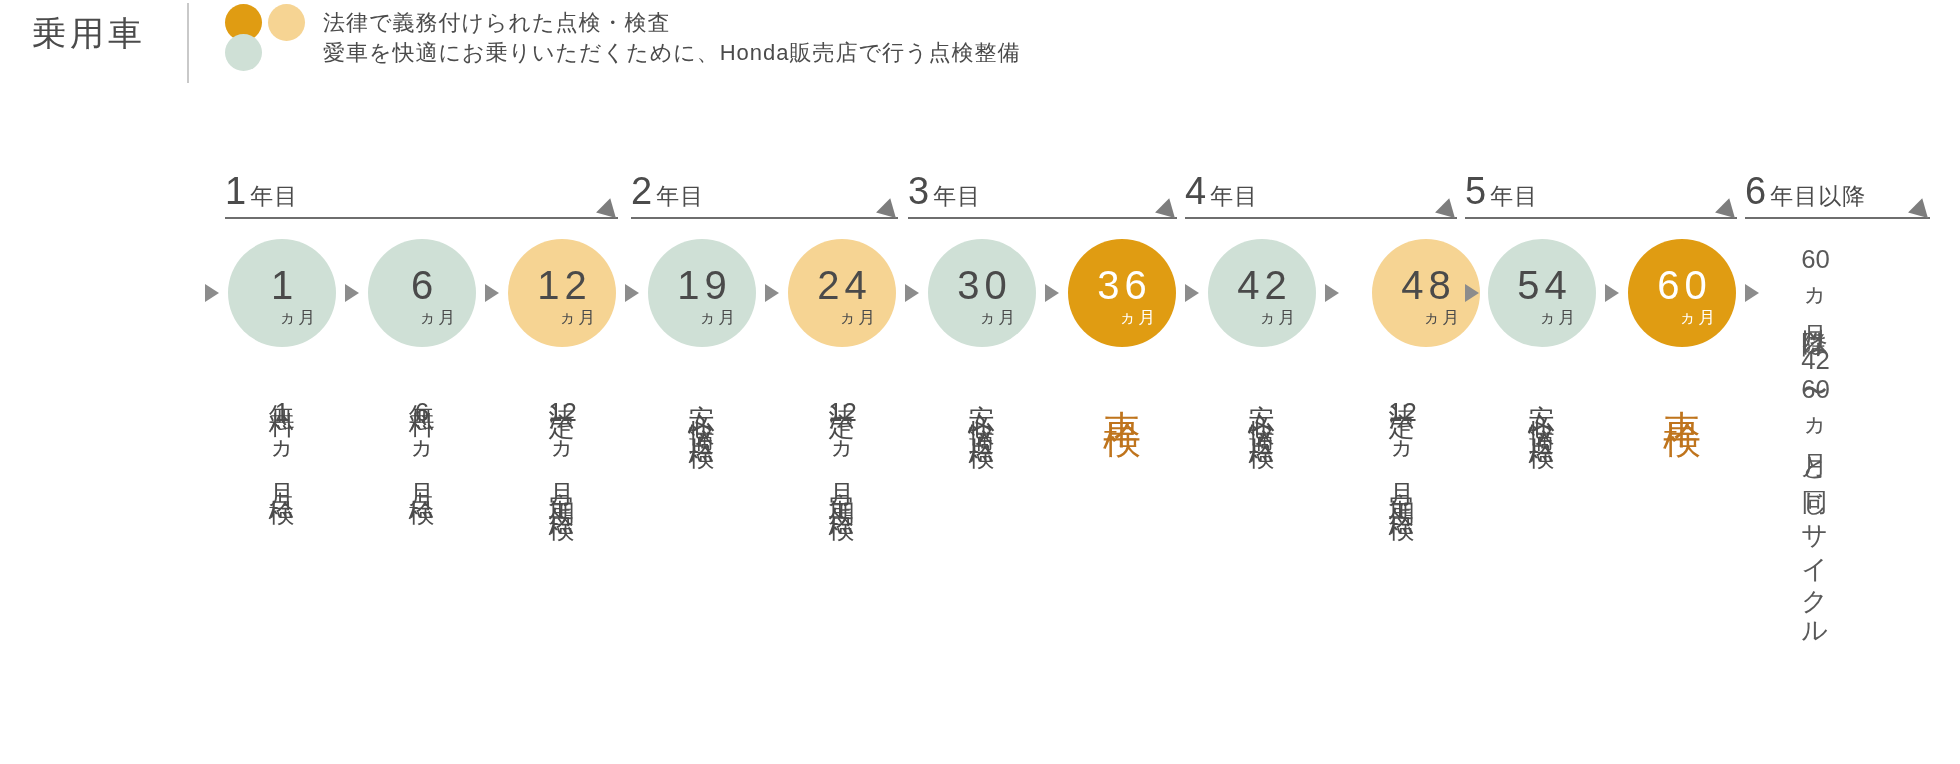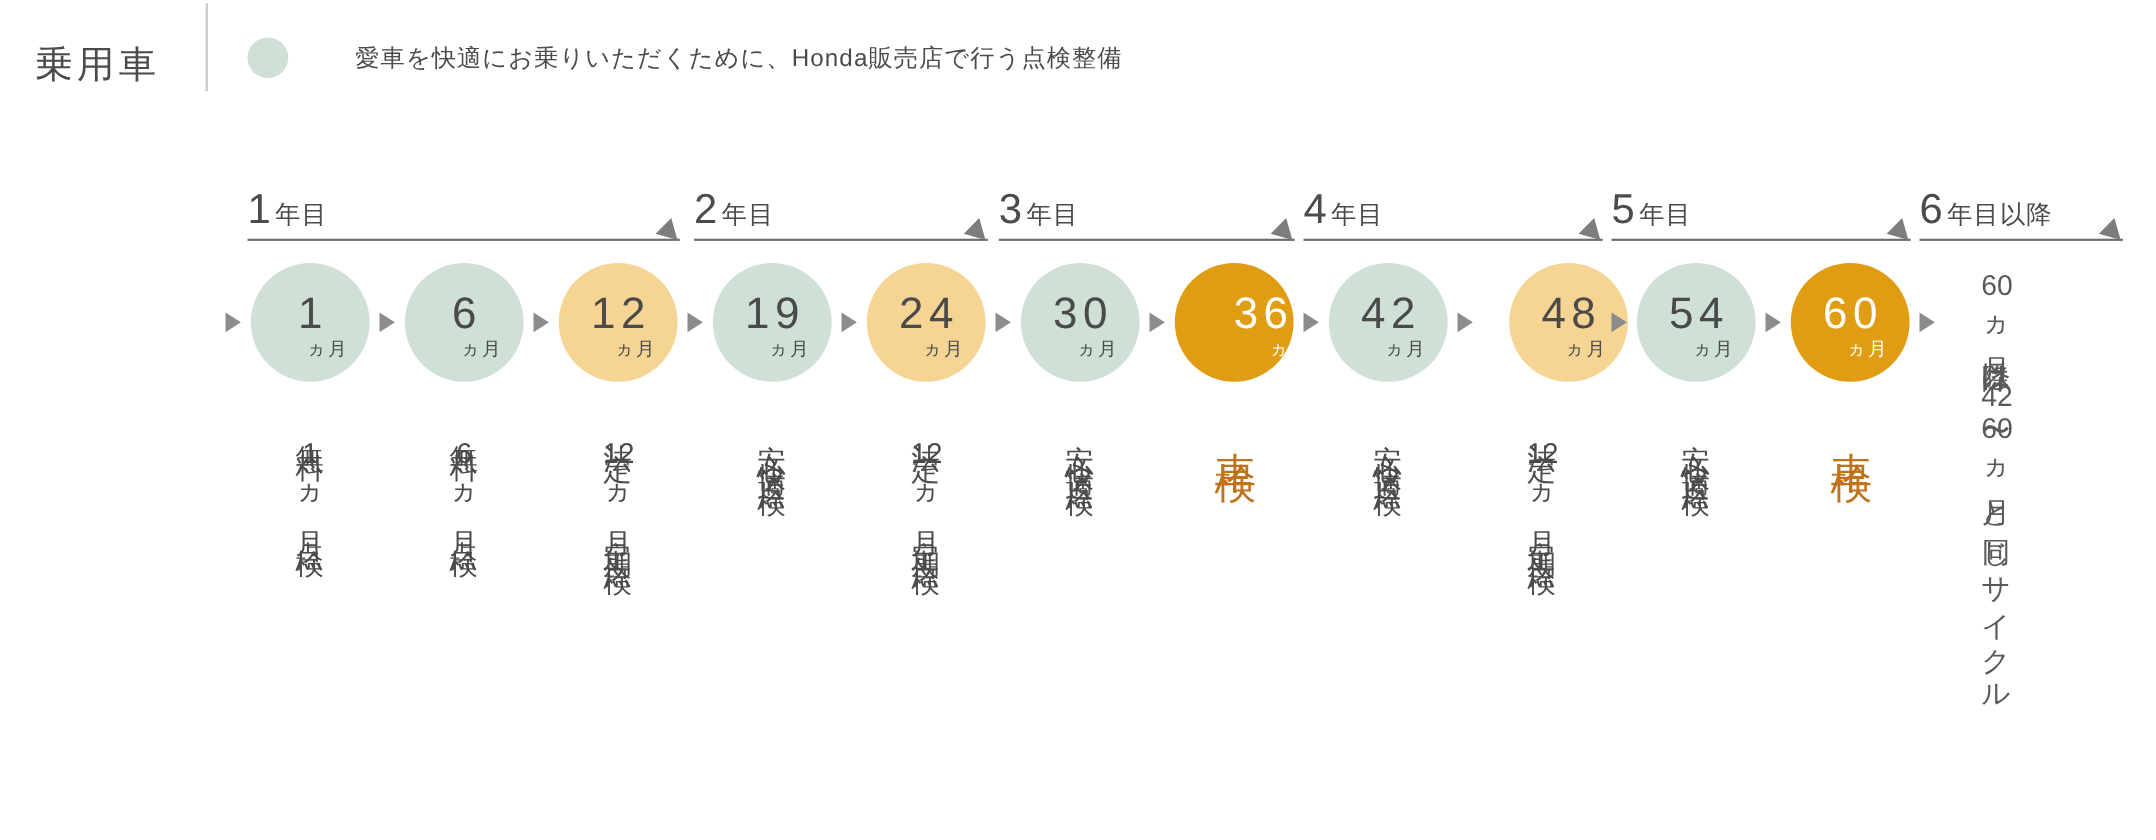--- a/index.html
+++ b/index.html
@@ -2,21 +2,21 @@
 <html><head>
 <meta charset="utf-8">
 <style>
   html,body{margin:0;padding:0;background:#fff;}
   .stage{
     position:relative;width:1960px;height:764px;background:#ffffff;overflow:hidden;
     font-family:"Liberation Sans","DejaVu Sans",sans-serif;color:#4b4b4b;
   }
   
   .title{
-    position:absolute;left:32px;top:36px;font-size:34px;font-weight:500;
+    position:absolute;left:32px;top:11px;font-size:34px;font-weight:500;
     letter-spacing:4px;color:#4b4b4b;
   }
   .header-divider{position:absolute;left:187px;top:3px;width:2px;height:80px;background:#c9c9c9;}
   .legend-row{position:absolute;left:225px;display:flex;align-items:center;}
   .legend-row.row1{top:4px;}
   .legend-row.row2{top:34px;}
   .dots{width:80px;display:flex;align-items:center;gap:6px;flex:0 0 80px;}
   .dot{width:37px;height:37px;border-radius:50%;}
   .dot.legal-dark{background:#e09c12;}
   .dot.legal-light{background:#f6d493;}
@@ -72,20 +72,27 @@
   }
 </style>
 </head>
 <body>
 
 <div class="stage">
 
   <div class="title">乗用車</div>
   <div class="header-divider"></div>
 
+  <div class="legend-row row1">
+    <span class="dots">
+      <span class="dot legal-dark"></span>
+      <span class="dot legal-light"></span>
+    </span>
+    <span class="legend-label">法律で義務付けられた点検・検査</span>
+  </div>
   <div class="legend-row row2">
     <span class="dots">
       <span class="dot honda"></span>
     </span>
     <span class="legend-label">愛車を快適にお乗りいただくために、Honda販売店で行う点検整備</span>
   </div>
 
 
   <div id="years">
       <div class="year" style="left: 225px; width: 393px;">
@@ -167,21 +174,21 @@
       <div class="circle legal" style="left: 788px;">
         <div class="c-num">24</div>
         <div class="c-unit">ヵ月</div>
       </div>
       <div class="m-label vtext" style="left: 829px;">法定<span class="tcy">12</span>ヵ月定期点検</div>
       <div class="circle honda" style="left: 928px;">
         <div class="c-num">30</div>
         <div class="c-unit">ヵ月</div>
       </div>
       <div class="m-label vtext" style="left: 969px;">安心快適点検</div>
-      <div class="circle shaken" style="left: 1068px; align-items: flex-end;">
+      <div class="circle shaken" style="left: 1068px;">
         <div class="c-num">36</div>
         <div class="c-unit">ヵ月</div>
       </div>
       <div class="m-label vtext shaken-label" style="left: 1103px;">車検</div>
       <div class="circle honda" style="left: 1208px;">
         <div class="c-num">42</div>
         <div class="c-unit">ヵ月</div>
       </div>
       <div class="m-label vtext" style="left: 1249px;">安心快適点検</div>
       <div class="circle legal" style="left: 1372px;">

